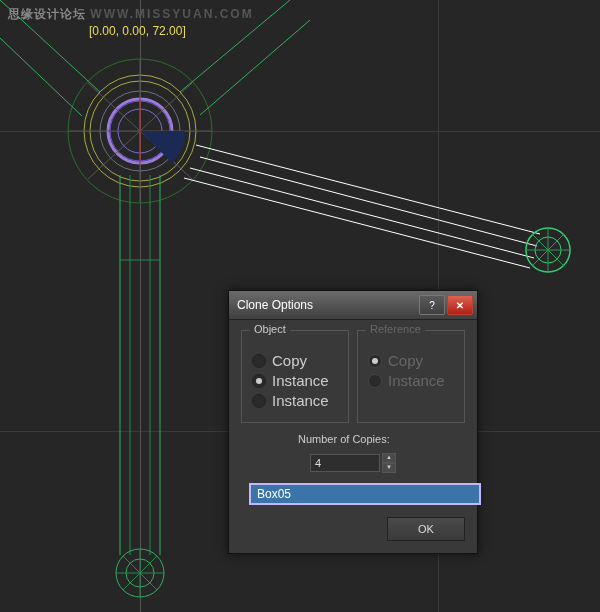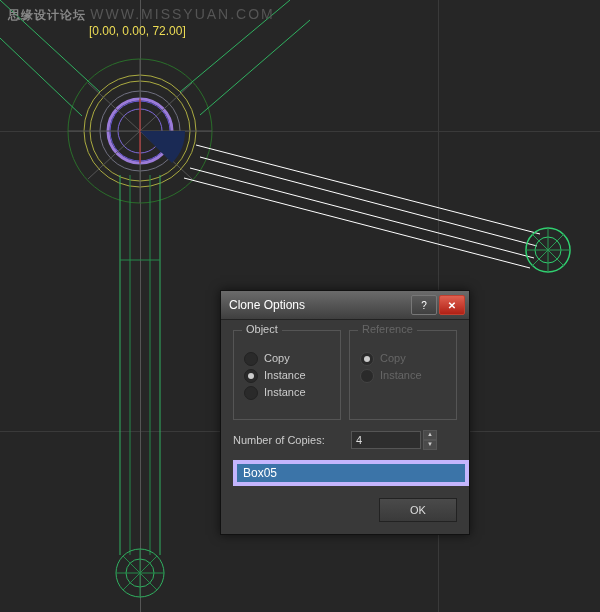--- a/index.html
+++ b/index.html
@@ -33,35 +33,35 @@
     position: absolute;
     left: 8px;
     top: 6px;
     color: #888;
     font-size: 12px;
     letter-spacing: 1px;
     font-weight: bold;
   }
   .watermark .url {
     color: #555;
-    font-size: 14px;
+    font-size: 12px;
     letter-spacing: 2px;
-    font-weight: normal;
+    font-weight: bold;
   }
   .coord-readout {
     position: absolute;
     left: 89px;
     top: 24px;
     color: #eedd55;
     font-size: 12px;
     font-family: Arial, sans-serif;
   }
   .dialog {
     position: absolute;
-    left: 220px;
+    left: 228px;
     top: 290px;
     width: 248px;
     background: #393939;
     border: 1px solid #111;
     box-shadow: 0 0 10px rgba(0,0,0,0.6);
   }
   .titlebar {
     height: 28px;
     background: linear-gradient(#6b6b6b, #3f3f3f);
     display: flex;
@@ -105,23 +105,24 @@
     top: -8px;
     left: 8px;
     background: #393939;
     padding: 0 4px;
     font-size: 11px;
     color: #ccc;
   }
   .groupbox.dim .legend { color: #666; }
   .radio-row {
     display: flex;
+    align-items: center;
     gap: 6px;
     margin: 3px 0;
-    font-size: 11px;
+    font-size: 15px;
   }
   .radio-icon {
     width: 12px;
     height: 12px;
     border-radius: 50%;
     border: 1px solid #222;
     background: #2a2a2a;
     display: flex;
     align-items: center;
     justify-content: center;
@@ -132,20 +133,21 @@
     height: 6px;
     border-radius: 50%;
     background: #ccc;
   }
   .groupbox.dim .radio-icon { border-color:#444; }
   .field-row {
     display: flex;
     align-items: center;
     margin-top: 10px;
     gap: 8px;
+    flex-direction: column;
   }
   .field-row label {
     width: 110px;
     font-size: 11px;
   }
   .spinner {
     display: flex;
     align-items: center;
   }
   .spinner input {
@@ -169,25 +171,26 @@
     border: 1px solid #555;
     font-size: 6px;
     line-height: 6px;
     text-align: center;
     color: #ccc;
   }
   .name-input {
     width: 216px;
     height: 18px;
     background: #3b74a8;
-    border: 4px solid #c4b5fd;
+    border: 2px solid #c4b5fd;
     color: #fff;
     padding: 0 6px;
     font-size: 12px;
     margin-top: 2px;
+    margin-left: 8px;
   }
   .btn-row {
     display: flex;
     justify-content: flex-end;
     gap: 0;
     margin-top: 12px;
   }
   .btn {
     width: 76px;
     height: 22px;

